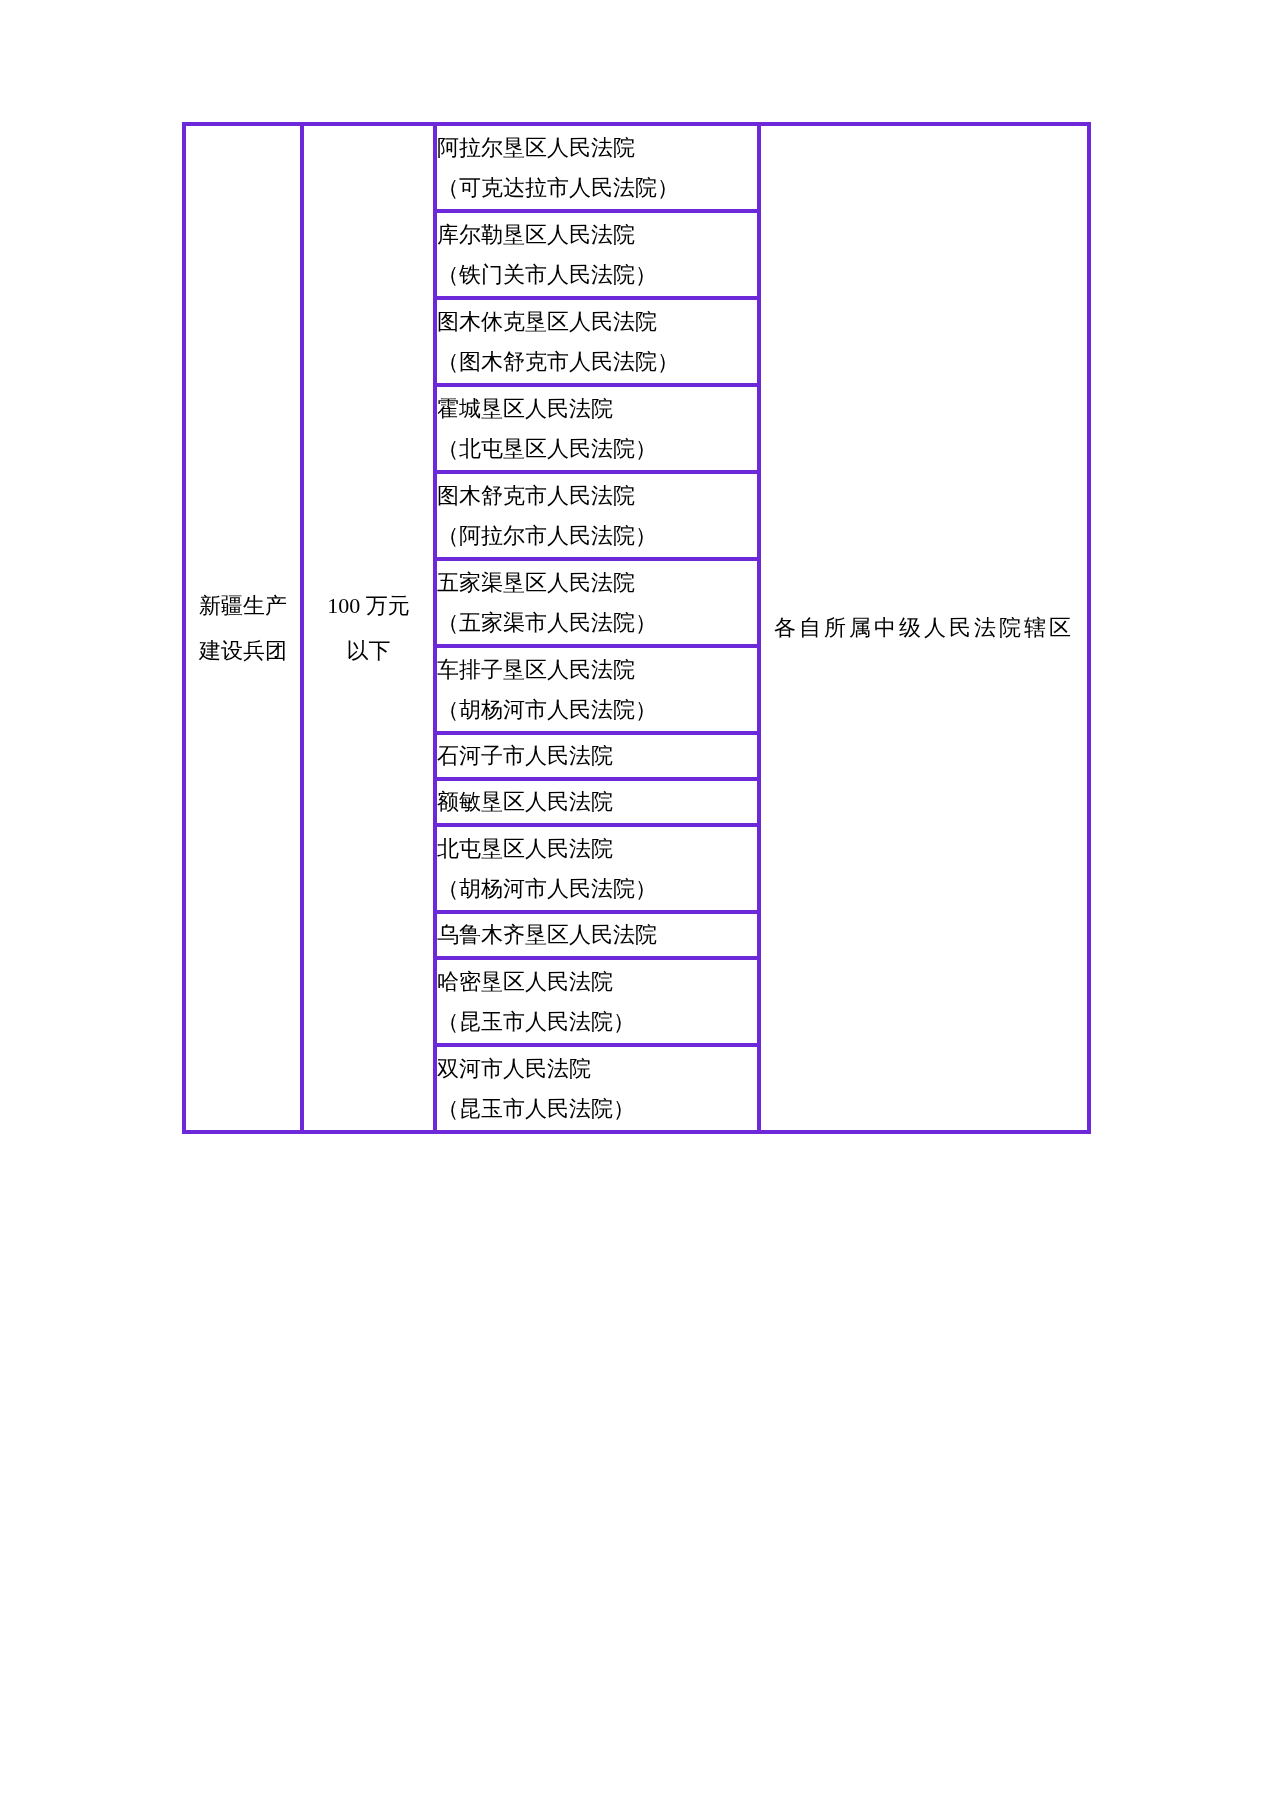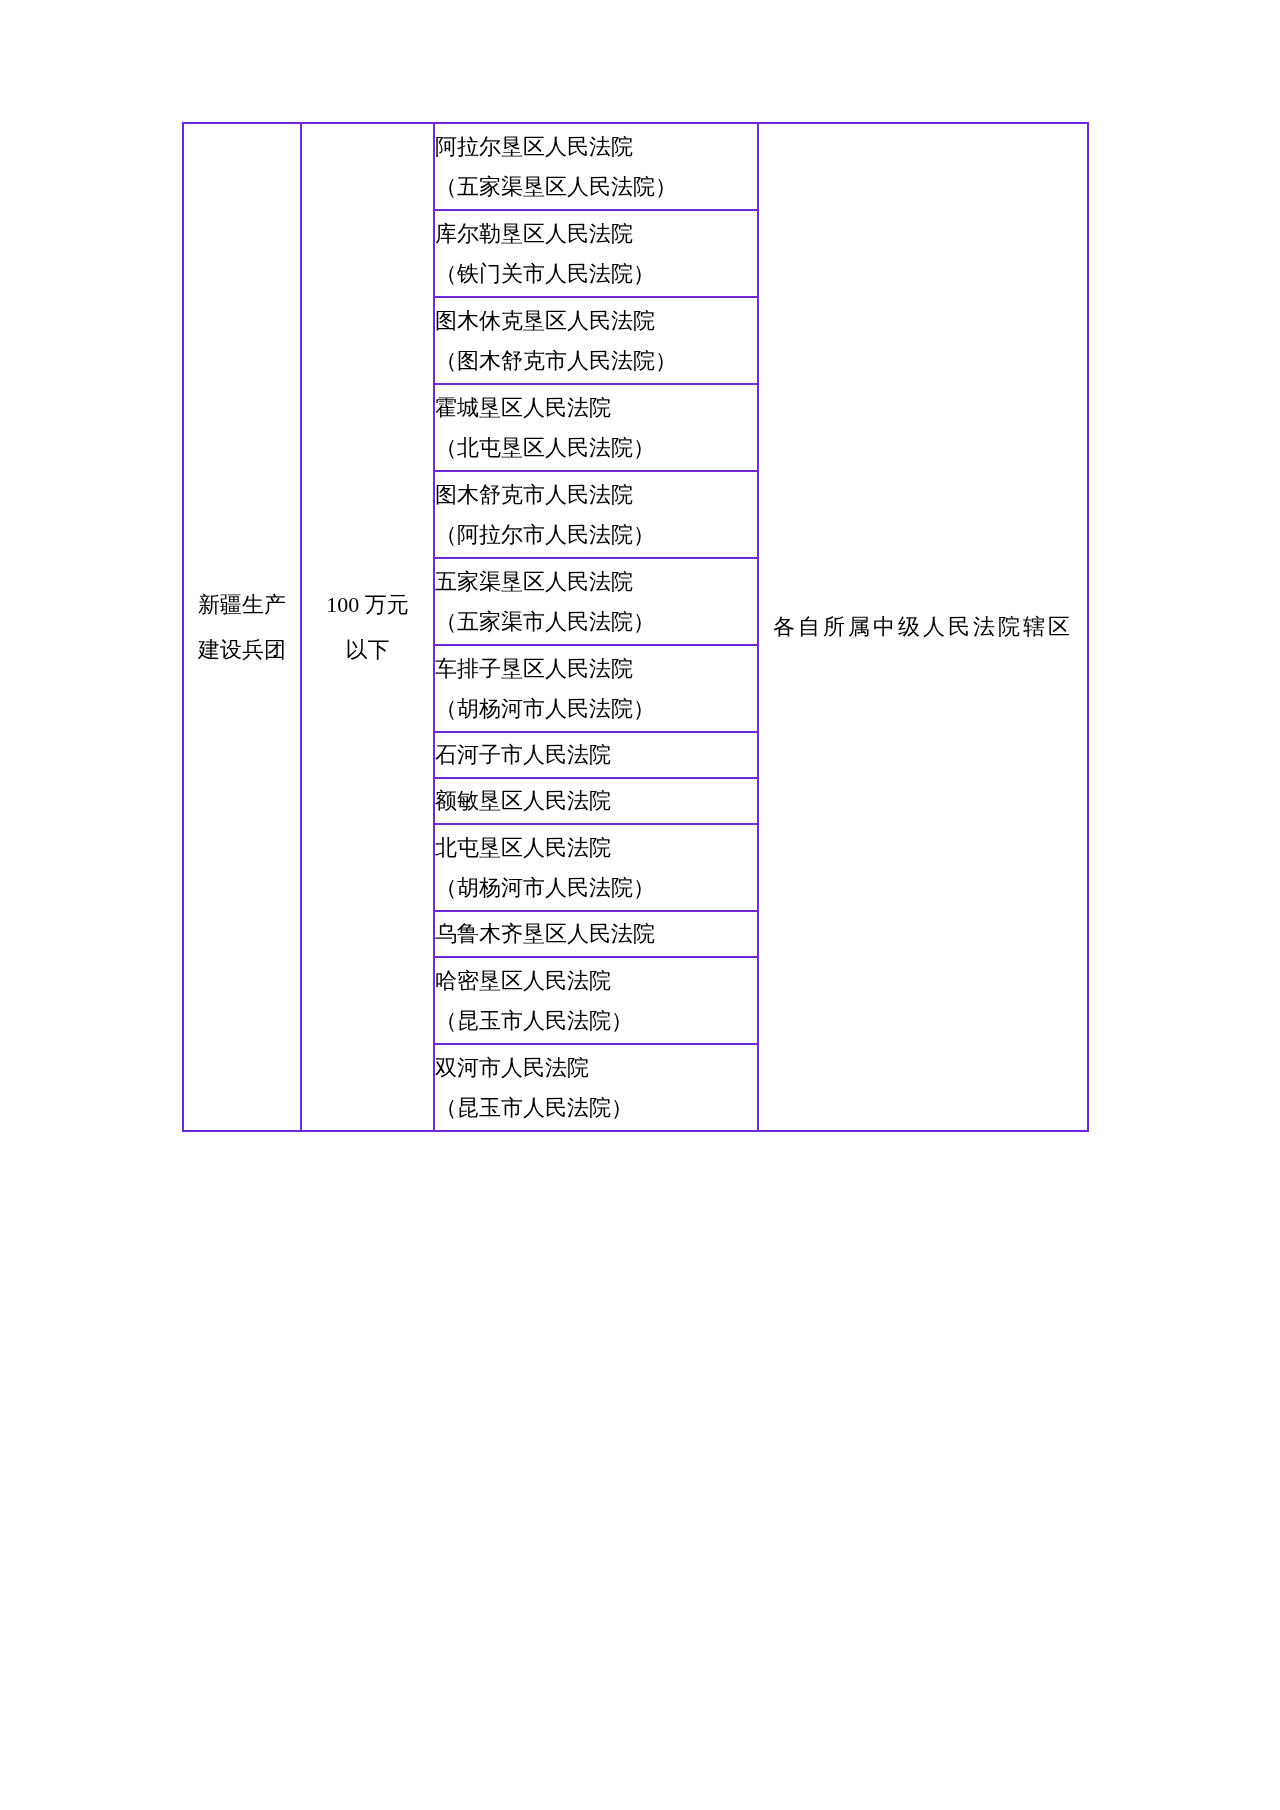--- a/index.html
+++ b/index.html
@@ -24,21 +24,21 @@
   table.doc-table {
     position: absolute;
     left: 182px;
     top: 122px;
     width: 905px;
     border-collapse: collapse;
     table-layout: fixed;
     border: 2px solid #000000;
   }
   table.doc-table td {
-    border: 2px solid #6d28d9;
+    border: 4px solid #6d28d9;
     vertical-align: middle;
     padding: 0;
     overflow: hidden;
     margin-left: 20px;
   }
   tr.row-double { height: 87px; }
   tr.row-single { height: 46px; }
   td.court-cell {
     padding-left: 13px;
     font-size: 22px;
@@ -83,21 +83,21 @@
         <td class="region-cell" rowspan="13">
           <div>新疆生产</div>
           <div>建设兵团</div>
         </td>
         <td class="amount-cell" rowspan="13">
           <div>100 万元</div>
           <div>以下</div>
         </td>
         <td class="court-cell">
           <div class="line">阿拉尔垦区人民法院</div>
-          <div class="line">（五家渠垦区人民法院）</div>
+          <div class="line">（可克达拉市人民法院）</div>
         </td>
         <td class="jurisdiction-cell" rowspan="13">
           <div>各自所属中级人民法院辖区</div>
         </td>
       </tr>
       <tr class="row-double">
         <td class="court-cell">
           <div class="line">库尔勒垦区人民法院</div>
           <div class="line">（铁门关市人民法院）</div>
         </td>

